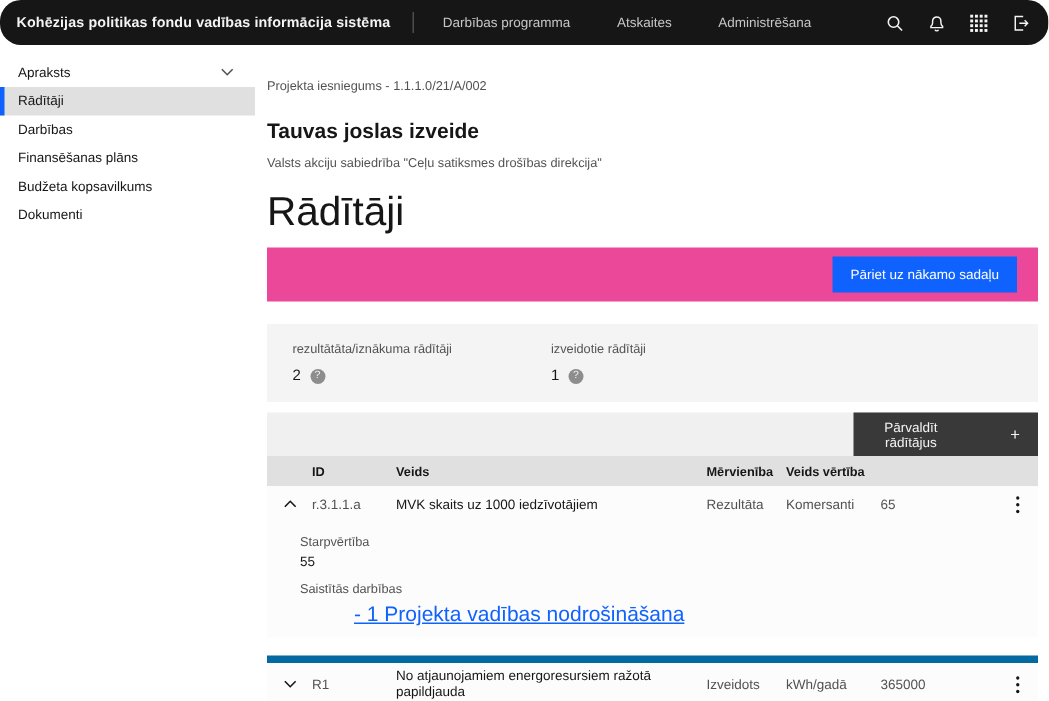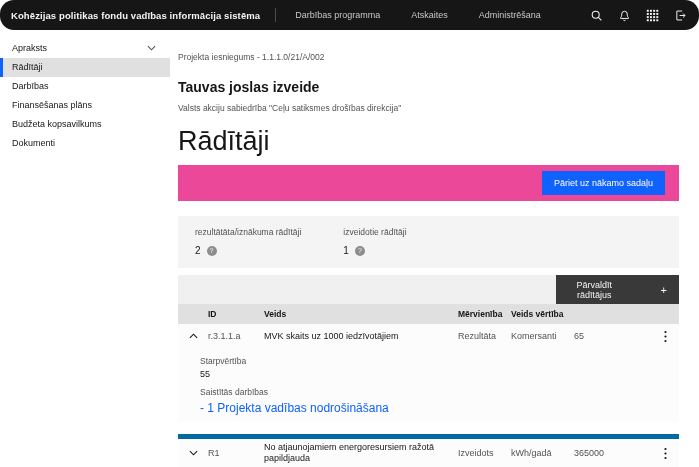--- a/index.html
+++ b/index.html
@@ -16,34 +16,34 @@
   .top-icons { margin-left:auto; display:flex; align-items:center; gap:15px; }
   .icon-btn { background:none; border:none; cursor:pointer; display:flex; align-items:center; padding:0; }
 
   
   .layout { display:flex; height:437px; }
   .sidebar { width:170px; flex:0 0 170px; padding-top:9px; background:#fff; }
   .side-item { display:flex; align-items:center; justify-content:space-between;
     padding:5px 14px 5px 12px; font-size:9px; color:#161616; cursor:pointer; line-height:9px; }
   .side-item.selected { background:#e0e0e0; border-left:3px solid #0f62fe; padding-left:9px; }
 
-  main { flex:1; padding:0 20px 0 8px; }
+  main { flex:1; padding:0 7px 0 8px; }
 
   .breadcrumb { margin-top:22px; font-size:8.5px; color:#525252; }
   .project-title { margin-top:18px; font-size:14px; font-weight:600; color:#161616; line-height:15px; }
   .project-subtitle { margin-top:8px; font-size:8.5px; color:#525252; }
   .page-title { margin-top:13px; font-size:27px; font-weight:400; color:#161616; line-height:30px; }
 
   .action-band { margin-top:9px; height:36px; background:#ec4899; display:flex;
     align-items:center; justify-content:flex-end; padding-right:14px; }
   .btn-primary { background:#0f62fe; border:none; color:#fff; font-size:9px;
     padding:7px 12px; cursor:pointer; font-family:inherit; }
 
   .stats-band { margin-top:15px; height:52px; background:#f4f4f4; display:flex;
-    gap:42px; padding:11px 0 0 17px; }
+    gap:66px; padding:11px 0 0 17px; }
   .stat-label { font-size:8.5px; color:#525252; }
   .stat-value-row { margin-top:8px; display:flex; align-items:center; gap:6px; }
   .stat-value { font-size:10px; color:#161616; }
   .info-dot { width:10px; height:10px; border-radius:50%; background:#8d8d8d; color:#f4f4f4;
     font-size:7px; line-height:10px; text-align:center; display:inline-block; cursor:pointer; }
 
   
   .table-toolbar { margin-top:7px; height:29px; background:#f0f0f0; display:flex;
     justify-content:flex-end; }
   .btn-dark { width:123px; height:29px; background:#393939; border:none; color:#f4f4f4;
@@ -59,22 +59,22 @@
   .trow .cell-name { color:#161616; padding-right:10px; line-height:11px; }
   .row-1 { height:24px; }
   .row-2 { height:34px; border-top:5px solid #0369a1;margin-top:12px; }
   .table-bottom { border-bottom:1px solid #d8d8d8; }
   .chev-cell { display:flex; justify-content:center; cursor:pointer; }
   .kebab-cell { display:flex; justify-content:center; cursor:pointer; }
 
   .row-detail { background:#fcfcfc; padding:8px 0 6px 22px; }
   .detail-label { font-size:8.5px; color:#525252; }
   .detail-value { font-size:9px; color:#161616; margin:3px 0 8px; }
-  .detail-link { display:inline-block; margin-top:4px; font-size:12px; color:#0f62fe;
-    cursor:pointer; }
+  .detail-link { display:inline-block; margin-top:4px; font-size:14px; color:#0f62fe;
+    text-decoration:underline; cursor:pointer;margin-left:36px; }
 </style>
 </head>
 <body>
 
 <header class="topbar">
   <span class="brand">Kohēzijas politikas fondu vadības informācija sistēma</span>
   <span class="topbar-divider"></span>
   <nav class="topnav">
     <a>Darbības programma</a>
     <a>Atskaites</a>

